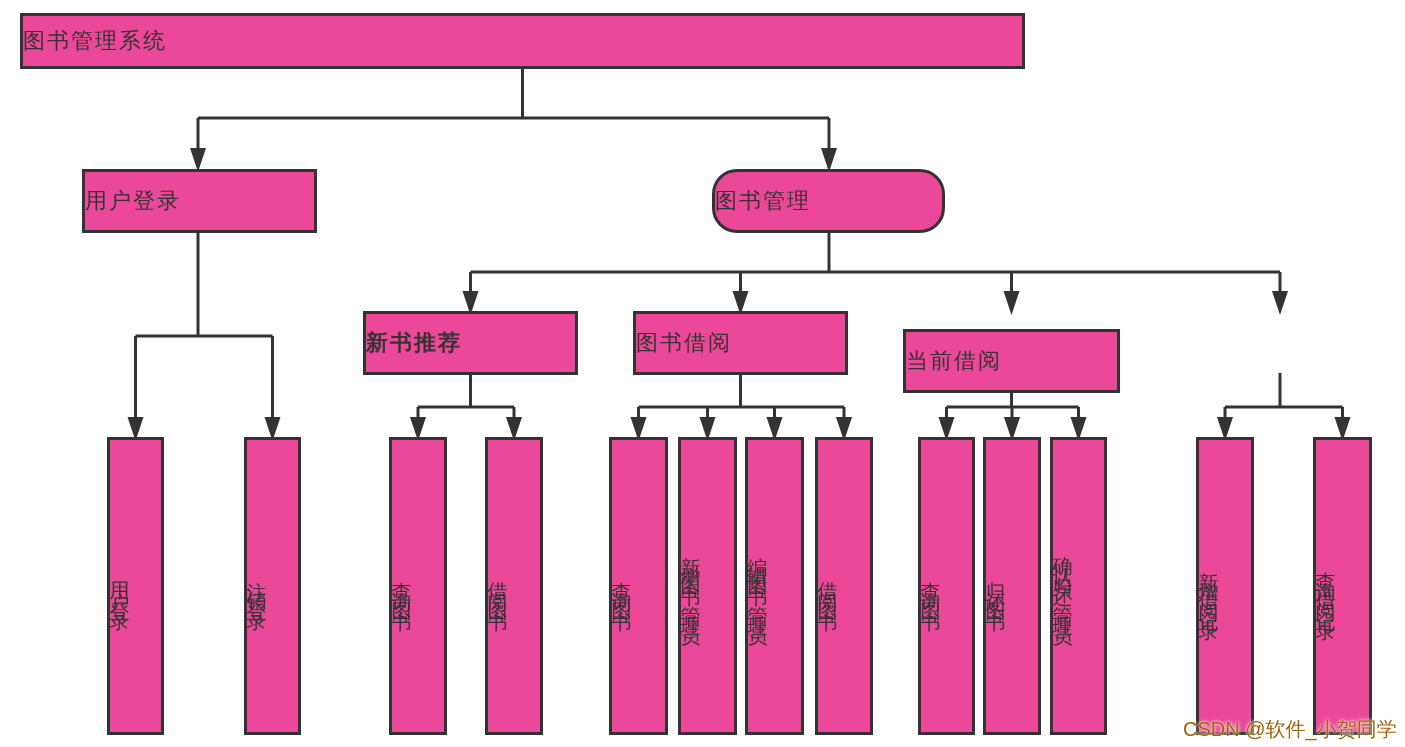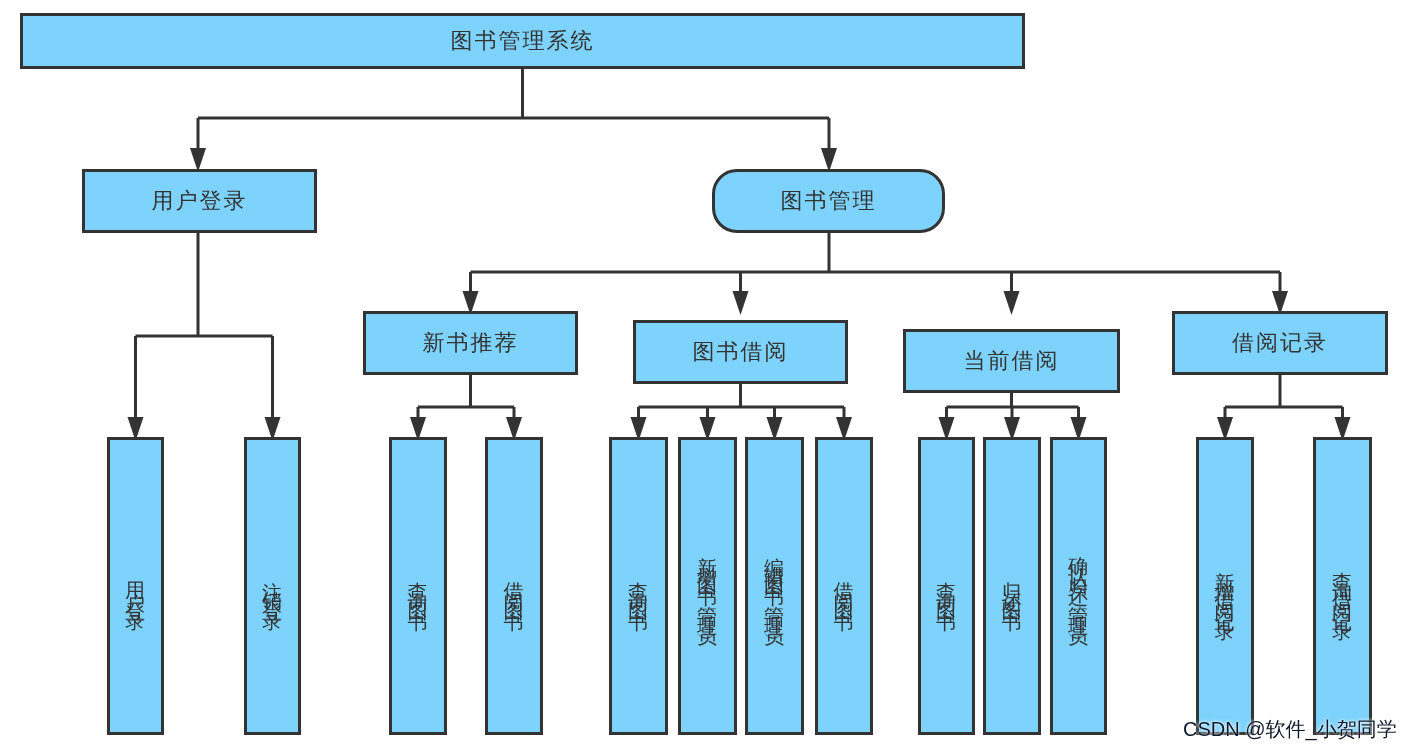--- a/index.html
+++ b/index.html
@@ -14,45 +14,44 @@
   .wires {
     position: absolute;
     left: 0; top: 0;
     width: 1405px; height: 747px;
     pointer-events: none;
   }
   .node {
     position: absolute;
     box-sizing: border-box;
     border: 3px solid #333333;
-    background: #7dd3fc;
+    background: #ec4899;
     display: flex;
     align-items: center;
-    justify-content: center;
     color: #333333;
   }
   .node.h span {
     font-size: 22px;
     letter-spacing: 2px;
     white-space: nowrap;
   }
   .node.vert span {
     writing-mode: vertical-rl;
     text-orientation: mixed;
     font-size: 20px;
     letter-spacing: 10px;
     line-height: 1;
     white-space: nowrap;
   }
   .watermark {
     position: absolute;
     left: 1183px;
     top: 716px;
     font-size: 20px;
-    color: #0f172a;
+    color: #a16207;
     text-shadow: 0 0 4px rgba(255,255,255,0.95), 0 0 2px rgba(255,255,255,0.9);
     white-space: nowrap;
     z-index: 5;
     text-align: right;
   }
 </style>
 </head>
 <body>
 
 <div class="stage">
@@ -127,31 +126,28 @@
     <span>图书管理系统</span>
   </div>
 
   <div class="node h" style="left:82px; top:169px; width:235px; height:64px;">
     <span>用户登录</span>
   </div>
   <div class="node h" style="left:712px; top:169px; width:233px; height:64px;border-radius:25px;">
     <span>图书管理</span>
   </div>
 
-  <div class="node h" style="left:363px; top:311px; width:215px; height:64px;">
+  <div class="node h" style="left:363px; top:311px; width:215px; height:64px;font-weight:bold;">
     <span>新书推荐</span>
   </div>
-  <div class="node h" style="left:633px; top:320px; width:215px; height:64px;">
+  <div class="node h" style="left:633px; top:311px; width:215px; height:64px;">
     <span>图书借阅</span>
   </div>
   <div class="node h" style="left:903px; top:329px; width:217px; height:64px;">
     <span>当前借阅</span>
-  </div>
-  <div class="node h" style="left:1172px; top:311px; width:216px; height:64px;">
-    <span>借阅记录</span>
   </div>
 
   <div class="node vert" style="left:107px; top:437px; width:57px; height:298px;">
     <span>用户登录</span>
   </div>
   <div class="node vert" style="left:244px; top:437px; width:57px; height:298px;">
     <span>注销登录</span>
   </div>
 
   <div class="node vert" style="left:389px; top:437px; width:58px; height:298px;">

